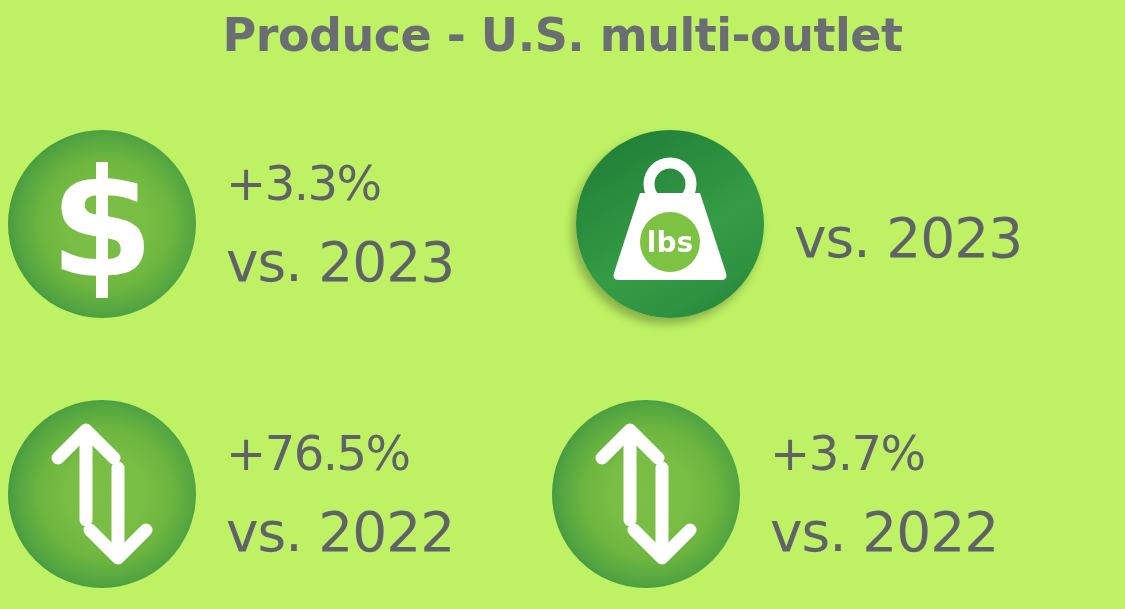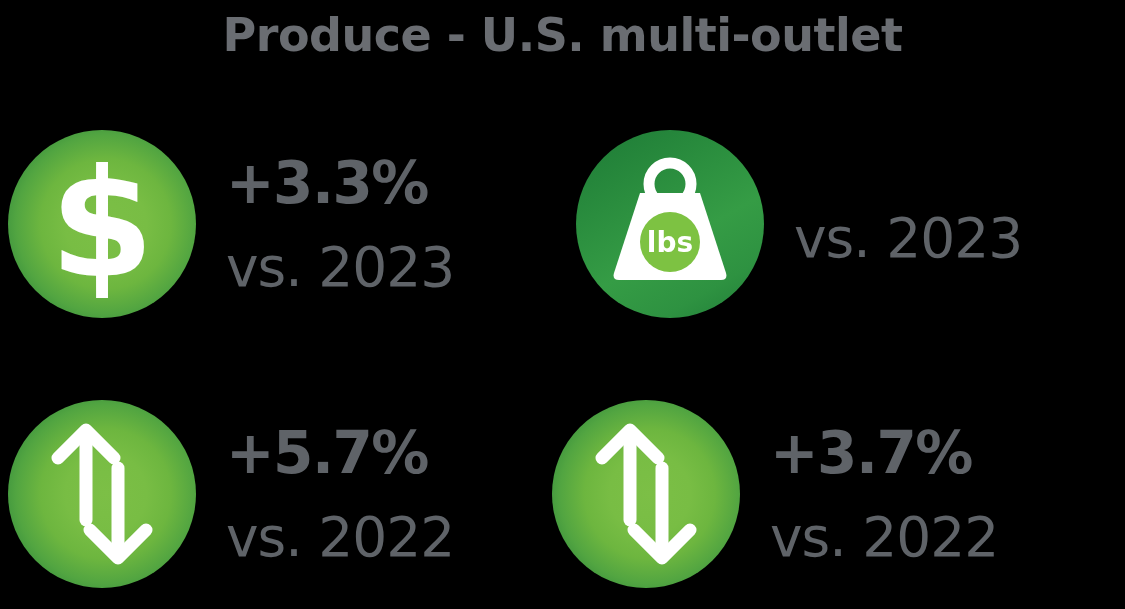--- a/index.html
+++ b/index.html
@@ -12,21 +12,21 @@
     height: 609px;
     overflow: hidden;
     font-family: "DejaVu Sans", "Liberation Sans", sans-serif;
     -webkit-font-smoothing: antialiased;
   }
 
   #infographic {
     position: relative;
     width: 1125px;
     height: 609px;
-    background: #000000;
+    background: #bef264;
   }
 
   
   .title {
     position: absolute;
     top: 8px;
     left: 0;
     width: 1125px;
     text-align: center;
     font-size: 46px;
@@ -96,22 +96,22 @@
 
   
   .stat-text {
     margin-left: 30px;
     display: flex;
     flex-direction: column;
     justify-content: center;
     line-height: 1;
   }
   .stat-value {
-    font-size: 58px;
-    font-weight: 700;
+    font-size: 48px;
+    font-weight: 400;
     color: #5f6368;
     letter-spacing: -1.5px;
     line-height: 1.0;
     white-space: nowrap;
     font-family: "DejaVu Sans", "Liberation Sans", sans-serif;
   }
   .stat-compare {
     margin-top: 28px;
     font-size: 55px;
     font-weight: 400;
@@ -180,21 +180,21 @@
 
             <line x1="78" y1="32" x2="78" y2="120"></line>
             <polyline points="50,58 78,30 106,58"></polyline>
 
             <line x1="110" y1="68" x2="110" y2="156"></line>
             <polyline points="82,130 110,158 138,130"></polyline>
           </g>
         </svg>
       </div>
       <div class="stat-text">
-        <div class="stat-value">+5.7%</div>
+        <div class="stat-value">+76.5%</div>
         <div class="stat-compare">vs. 2022</div>
       </div>
     </div>
 
     <div class="stat-cell pos-br">
       <div class="icon-circle grad">
         <svg width="188" height="188" viewBox="0 0 188 188" aria-hidden="true">
           <g stroke="#ffffff" stroke-width="13" stroke-linecap="round" stroke-linejoin="round" fill="none">
             <line x1="78" y1="32" x2="78" y2="120"></line>
             <polyline points="50,58 78,30 106,58"></polyline>

